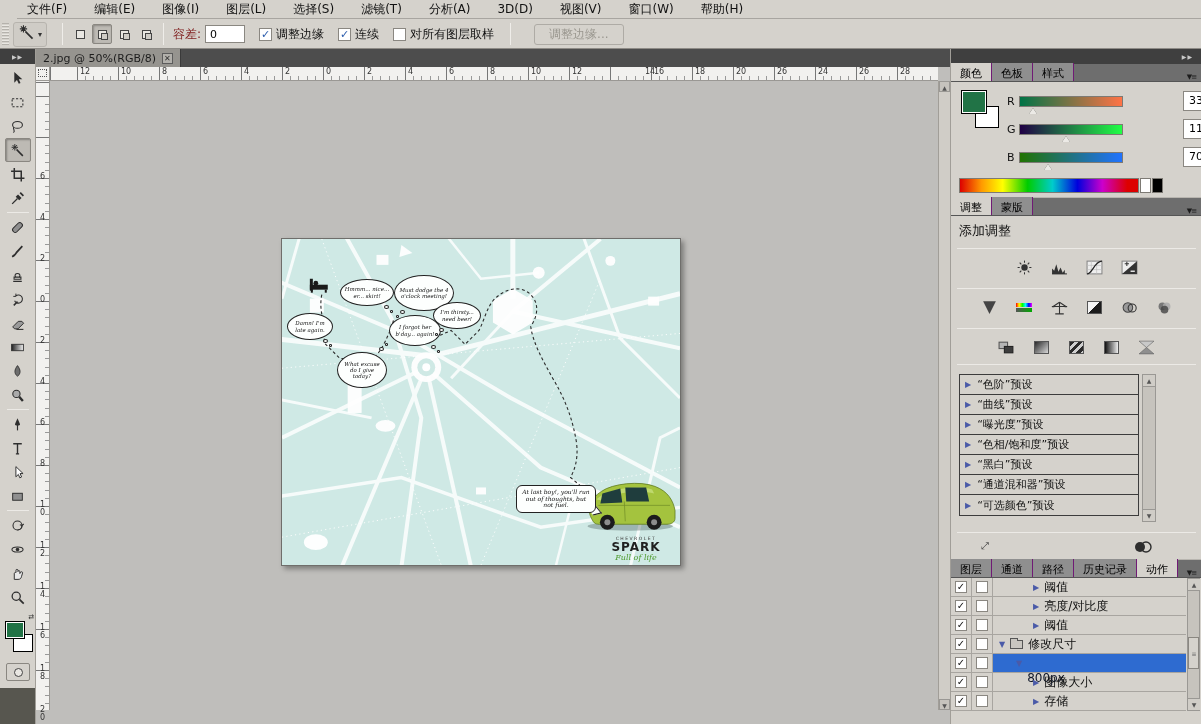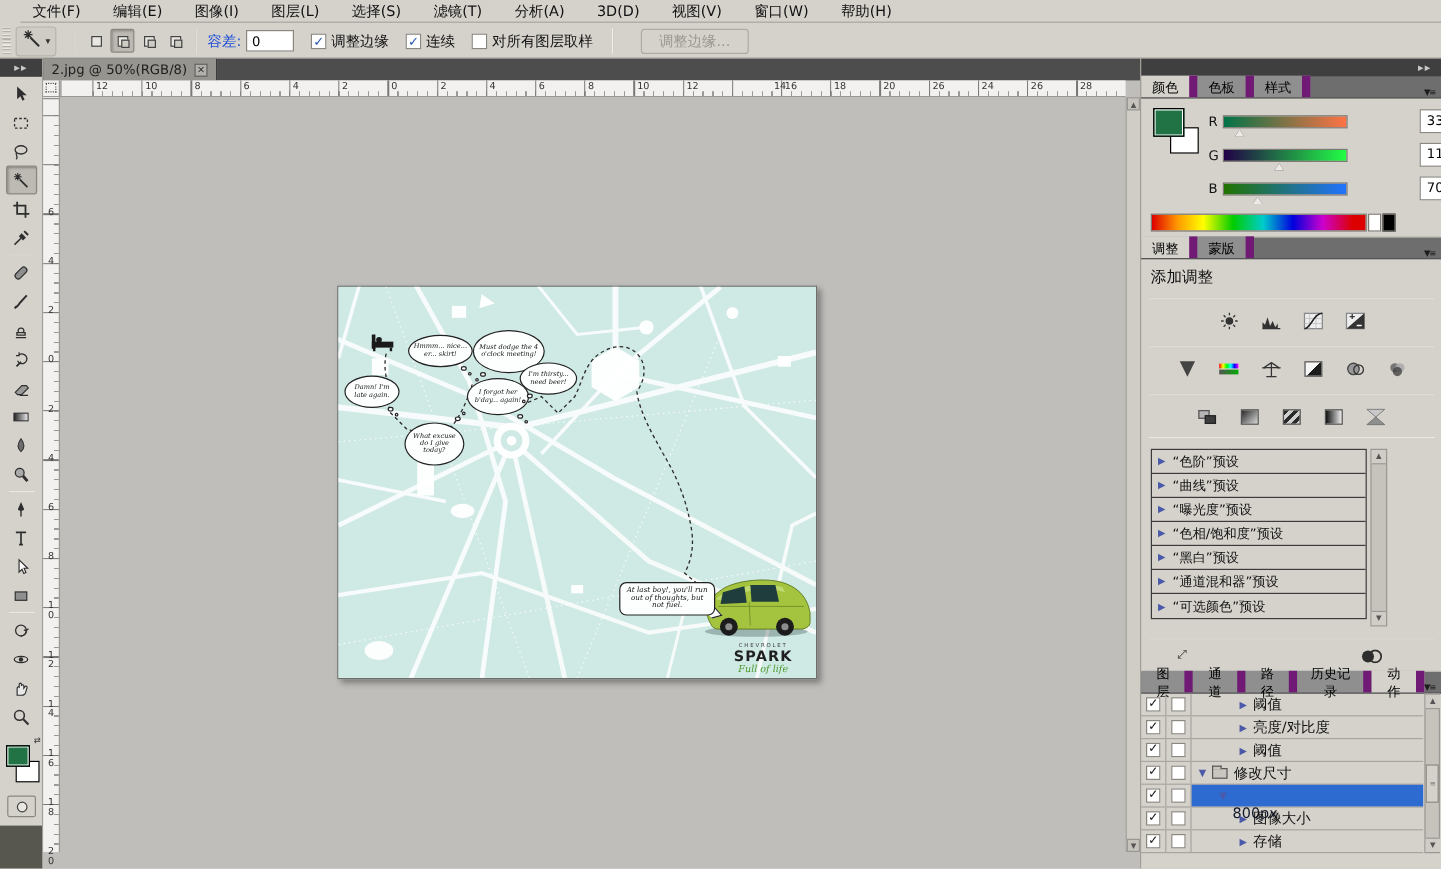--- a/index.html
+++ b/index.html
@@ -16,21 +16,21 @@
   .grip { width:7px; height:22px; margin:0 4px 0 2px; background:repeating-linear-gradient(0deg,#b5b2ac 0 1px,#e9e7e2 1px 2px,transparent 2px 3px); }
   .tool-preset { display:flex; align-items:center; padding:1px 4px; border:1px solid #b7b4ae; border-radius:3px; margin-right:8px; background:#cfccc6; }
   .tool-preset svg { width:17px; height:17px; }
   .dd-arrow { font-size:8px; color:#333; margin-left:3px; }
   .vsep { width:1px; height:22px; background:#9b9894; border-right:1px solid #efede9; margin:0 7px; }
   #selmodes { display:flex; gap:2px; }
   .selmode { width:20px; height:20px; border:1px solid transparent; border-radius:2px; display:flex; align-items:center; justify-content:center; position:relative; }
   .selmode.active { background:#bdbab4; border-color:#8a8781; box-shadow:inset 1px 1px 2px rgba(0,0,0,.25); }
   .sm-box { width:9px; height:9px; border:1px solid #444; background:#e9e7e2; }
   .sm-box2 { position:absolute; width:7px; height:7px; border:1px solid #444; background:#cfccc6; right:3px; bottom:3px; }
-  .opt-label { font-size:12px; color:#1d4ed8; margin:0 4px 0 2px; white-space:nowrap; }
+  .opt-label { font-size:12px; color:#7f1d1d; margin:0 4px 0 2px; white-space:nowrap; }
   .tol-input { width:40px; height:18px; border:1px solid #8a8781; background:#fff; font-size:11px; padding:1px 4px; font-family:inherit; }
   .opt-check { display:flex; align-items:center; margin-left:14px; font-size:12px; color:#111; white-space:nowrap; }
   .cbox { width:13px; height:13px; background:#fff; border:1px solid #8a8781; margin-right:4px; font-size:11px; line-height:11px; text-align:center; color:#2b5cad; font-weight:bold; }
   .refine-btn { margin-left:16px; height:21px; padding:0 14px; font-size:12px; color:#9a978f; background:#d5d2cc; border:1px solid #aeaba5; border-radius:3px; font-family:inherit; }
 
   
   #toolsdock { position:absolute; left:0; top:49px; width:36px; bottom:0; background:#d5d2cc; border-right:1px solid #a19e98; }
   .dock-mini-header { height:15px; background:#3f3f3f; color:#c9c9c9; font-size:6px; letter-spacing:1px; display:flex; align-items:center; justify-content:center; }
   #toolscol { position:absolute; top:17px; left:0; width:35px; }
   .tool { width:26px; height:24px; margin:0 auto; display:flex; align-items:center; justify-content:center; border:1px solid transparent; border-radius:2px; }
@@ -76,21 +76,21 @@
   #carlogo { position:absolute; left:316px; top:297px; width:76px; text-align:center; z-index:4; }
   .logo-brand { font-size:4.5px; letter-spacing:1.5px; color:#3c3c3c; }
   .logo-model { font-size:12px; font-weight:bold; letter-spacing:1px; color:#1f1f1f; line-height:1; }
   .logo-tag { font-family:"DejaVu Serif","Liberation Serif",serif; font-style:italic; font-size:8px; color:#4f9c2e; }
   #vscroll { position:absolute; right:0; top:32px; width:12px; bottom:14px; background:#d0cdc7; border-left:1px solid #a19e98; }
   .scr-btn { position:absolute; left:0; width:11px; height:11px; font-size:6px; color:#555; text-align:center; line-height:11px; background:#c6c3bd; border:1px solid #9a9894; }
 
   
   #rightdock { position:absolute; left:950px; top:49px; width:251px; bottom:0; background:#d5d2cc; border-left:1px solid #a19e98; }
   .ptabs { display:flex; height:18px; background:#6e6e6e; border-bottom:1px solid #555; align-items:flex-end; }
-  .ptab { height:18px; padding:2px 9px 0; font-size:11px; color:#000; background:#8f8f8f; border-right:7px solid #701a75; display:flex; align-items:center;text-align:center; }
+  .ptab { height:18px; padding:2px 9px 0; font-size:11px; color:#000; background:#8f8f8f; border-right:1px solid #701a75; display:flex; align-items:center;text-align:center; }
   .ptab.active { background:#d5d2cc; }
   .ptab-menu { margin-left:auto; font-size:7px; color:#1c1c1c; padding:3px 6px 0 0; letter-spacing:-1px; }
   .pgroup { position:absolute; left:0; width:251px; }
   #colorgroup { top:15px; height:133px; }
   #adjustgroup { top:148px; height:362px; border-top:1px solid #b8b5af; }
   #actionsgroup { top:510px; height:214px; border-top:1px solid #b8b5af; }
   .pcontent { position:relative; width:100%; }
 
   
   .fg2 { position:absolute; left:10px; top:8px; width:26px; height:24px; border:1px solid #000; box-shadow:inset 0 0 0 1px #fff; z-index:2; }

